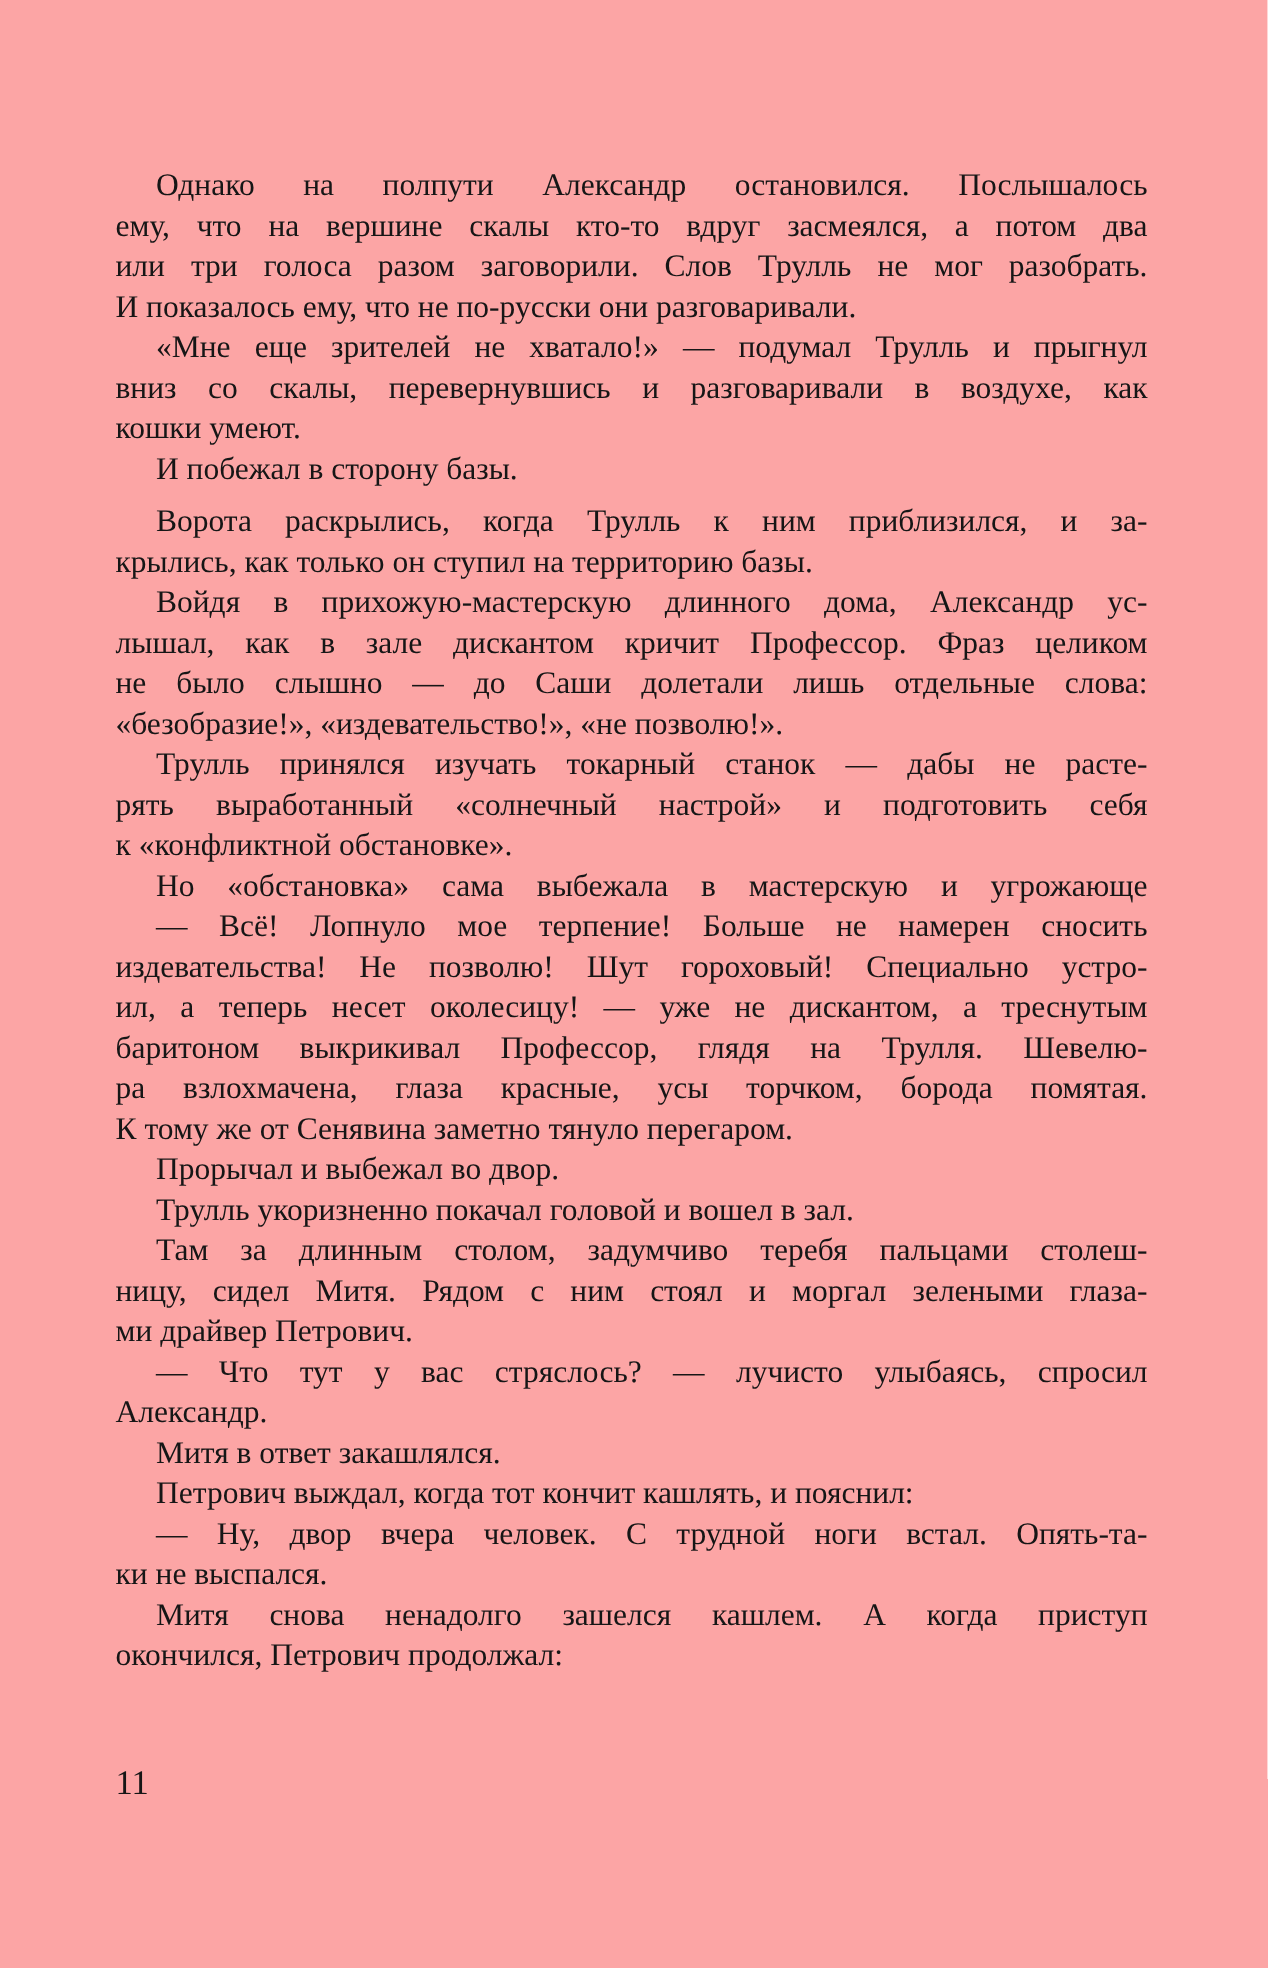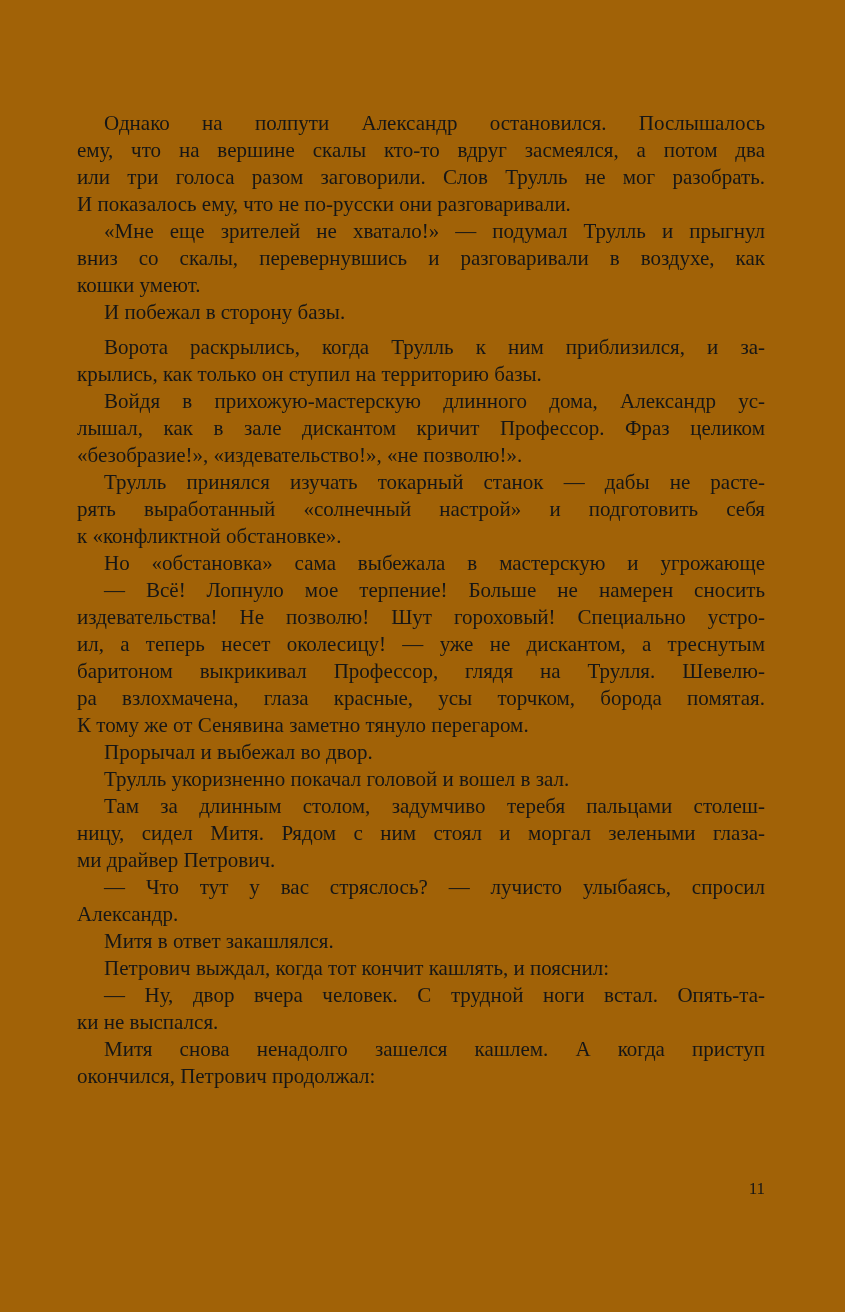--- a/index.html
+++ b/index.html
@@ -4,21 +4,21 @@
 <style>
   html, body {
     margin: 0;
     padding: 0;
     background: #ffffff;
   }
   .page {
     position: relative;
     width: 845px;
     height: 1312px;
-    background: #a16207;
+    background: #fca5a5;
     font-family: "Liberation Serif", "DejaVu Serif", serif;
     color: #161616;
     overflow: hidden;
   }
   .text-block {
     position: absolute;
     left: 77px;
     top: 110px;
     width: 688px;
     font-size: 21px;
@@ -30,22 +30,22 @@
     text-align: justify;
     text-align-last: justify;
   }
   .line.last { text-align-last: left; }
   .line.first { text-indent: 27px; }
   .page-number {
     position: absolute;
     top: 1175px;
     left: 77px;
     width: 688px;
-    text-align: right;
-    font-size: 17px;
+    text-align: left;
+    font-size: 23px;
     line-height: 27px;
   }
 </style>
 </head>
 <body>
 
 <div class="page">
   <div class="text-block" id="paragraphs">
       <div class="paragraph">
         <div class="line first">Однако на полпути Александр остановился. Послышалось</div>
@@ -61,20 +61,21 @@
       <div class="paragraph">
         <div class="line first last">И побежал в сторону базы.</div>
       </div>
       <div class="paragraph section-break">
         <div class="line first">Ворота раскрылись, когда Трулль к ним приблизился, и за-</div>
         <div class="line last">крылись, как только он ступил на территорию базы.</div>
       </div>
       <div class="paragraph">
         <div class="line first">Войдя в прихожую-мастерскую длинного дома, Александр ус-</div>
         <div class="line">лышал, как в зале дискантом кричит Профессор. Фраз целиком</div>
+        <div class="line">не было слышно — до Саши долетали лишь отдельные слова:</div>
         <div class="line last">«безобразие!», «издевательство!», «не позволю!».</div>
       </div>
       <div class="paragraph">
         <div class="line first">Трулль принялся изучать токарный станок — дабы не расте-</div>
         <div class="line">рять выработанный «солнечный настрой» и подготовить себя</div>
         <div class="line last">к «конфликтной обстановке».</div>
       </div>
       <div class="paragraph">
         <div class="line first">Но «обстановка» сама выбежала в мастерскую и угрожающе</div>
       </div>

